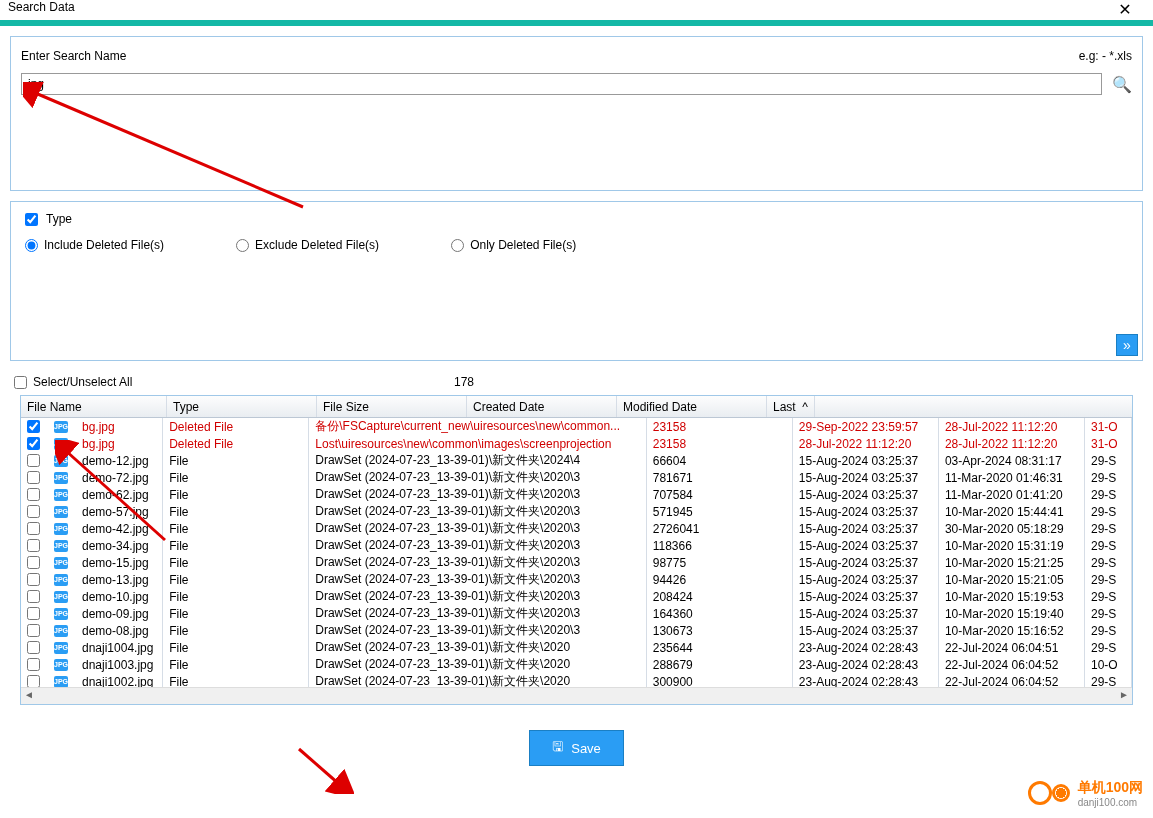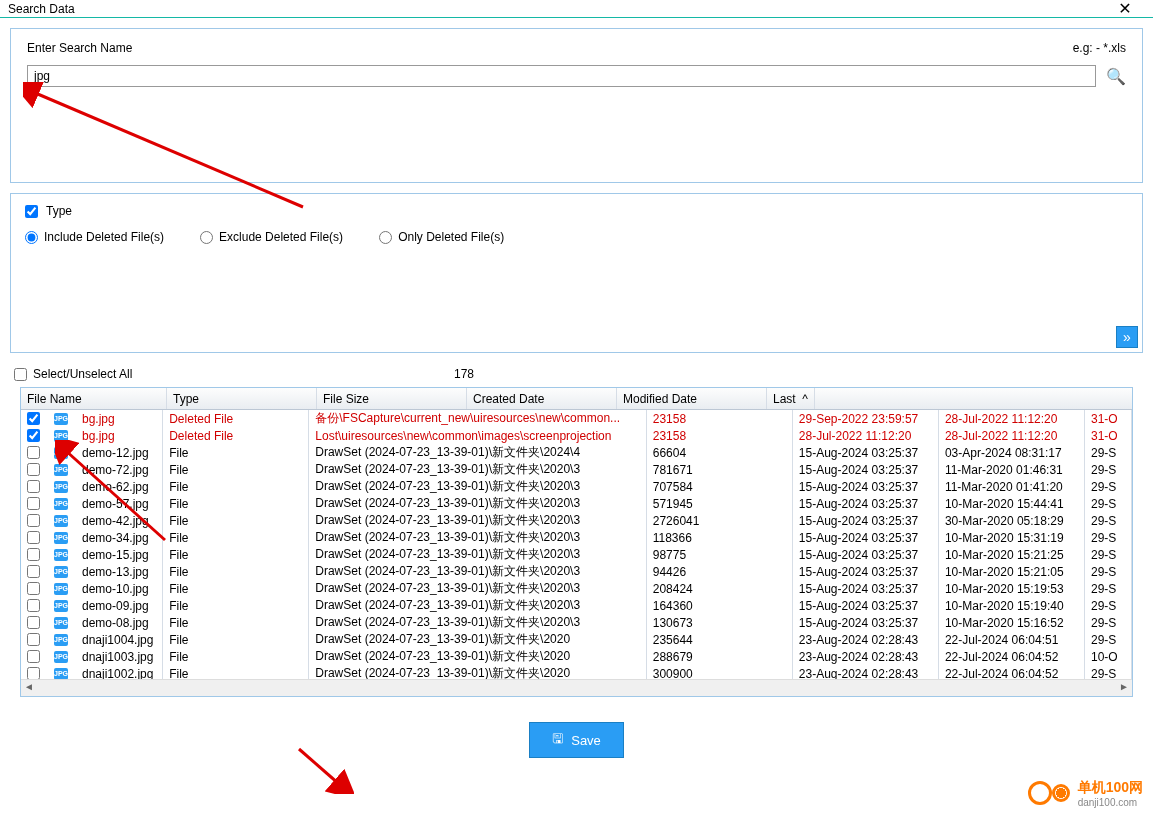--- a/index.html
+++ b/index.html
@@ -1,31 +1,31 @@
 <!DOCTYPE html>
 <html><head>
 <meta charset="utf-8">
 <style>
 * { box-sizing: border-box; margin: 0; padding: 0; }
 body { font-family: "Segoe UI", Tahoma, sans-serif; font-size: 12px; background: #fff; width: 1153px; height: 818px; position: relative; overflow: hidden; }
 
-.titlebar { height: 18px; display: flex; align-items: center; padding: 0 8px; border-bottom: 1px solid #14b8a6; }
+.titlebar { height: 26px; display: flex; padding: 0 8px; border-bottom: 6px solid #14b8a6; }
 .titlebar .title { flex: 1; }
 .titlebar .close { width: 40px; text-align: center; font-size: 16px; cursor: pointer; }
 
-.search-panel { border: 1px solid #a0c8e8; margin: 10px; padding: 12px 16px; position: relative; height: 155px; }
+.search-panel { border: 1px solid #a0c8e8; margin: 10px; padding: 12px 10px; position: relative; height: 155px; }
 .search-label-row { display: flex; justify-content: space-between; margin-bottom: 10px; }
 .search-input-row { display: flex; align-items: center; gap: 10px; }
 .search-input { flex: 1; border: 1px solid #999; height: 22px; padding: 2px 6px; font-size: 12px; }
 .search-icon { width: 20px; height: 20px; display: flex; align-items: center; justify-content: center; font-size: 16px; cursor: pointer; }
 
 .filter-panel { border: 1px solid #a0c8e8; margin: 0 10px 8px 10px; padding: 10px 14px; height: 160px; position: relative; }
 .type-row { display: flex; align-items: center; margin-bottom: 12px; }
 .type-row input { margin-right: 8px; }
-.radio-row { display: flex; gap: 36px; }
+.radio-row { display: flex; gap: 72px; }
 .radio-row label { display: flex; align-items: center; gap: 6px; }
 .next-btn { position: absolute; right: 4px; bottom: 4px; width: 22px; height: 22px; background: #2a9df4; color: #fff; display: flex; align-items: center; justify-content: center; font-size: 14px; border: 1px solid #1a7fc4; cursor: pointer; }
 
 .status-row { display: flex; align-items: center; padding: 6px 14px; }
 .status-row .selall { display: flex; align-items: flex-end; gap: 6px; width: 300px; }
 .status-row .mfound { flex: 1; text-align: center; }
 .status-row .count { width: 300px; text-align: center; }
 
 .table-wrap { border: 1px solid #a0c8e8; margin: 0 20px; height: 310px; overflow: hidden; position: relative; }
 .thead { display: flex; background: linear-gradient(#fdfdfd,#e9edf1); border-bottom: 1px solid #bcc7d4; height: 22px; align-items: center; }

